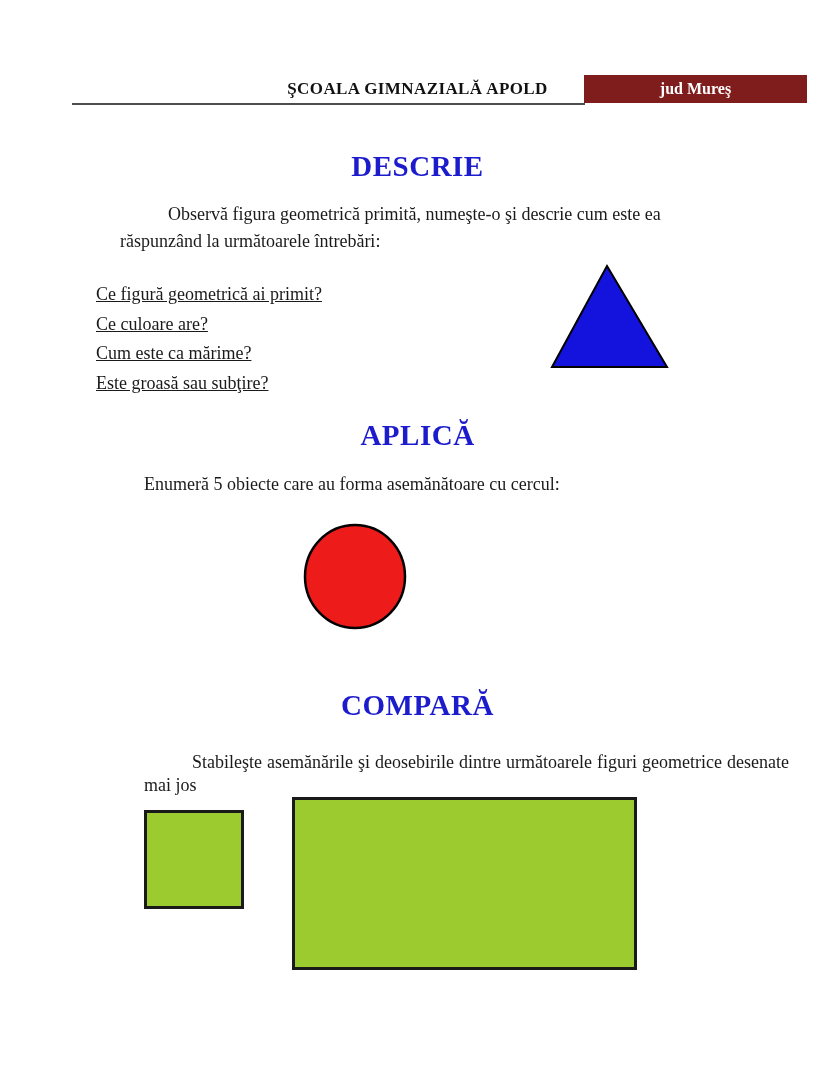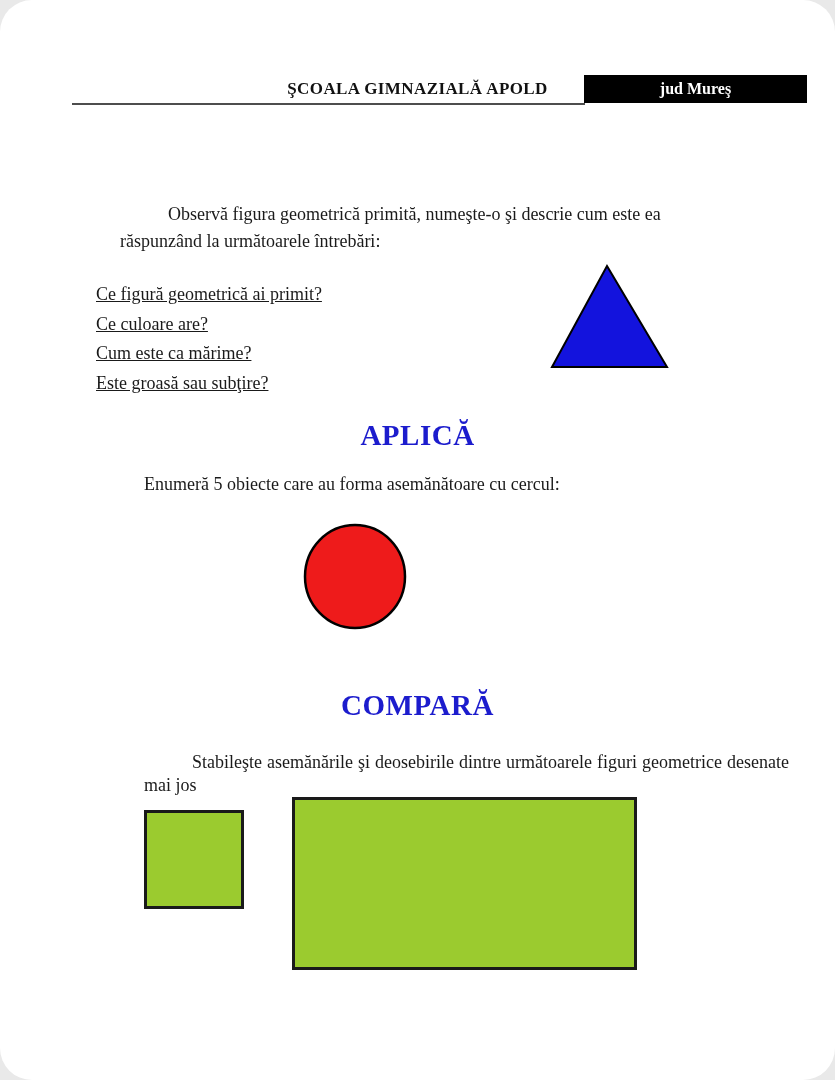--- a/index.html
+++ b/index.html
@@ -6,41 +6,40 @@
   html, body { background: #e9e9e9; }
   .page {
     position: relative;
     width: 835px;
     height: 1080px;
     background: #ffffff;
     font-family: "Liberation Serif", serif;
     color: #1a1a1a;
     overflow: hidden;
     margin: 0 auto;
-    border-radius: 32px;
   }
   .header-title {
     position: absolute;
     top: 79px; left: 0; width: 835px;
     text-align: center;
     font-size: 17px; font-weight: bold;
     letter-spacing: 0.4px;
     color: #111;
   }
   .header-rule {
     position: absolute;
     top: 103px; left: 72px;
     width: 513px; height: 2px;
     background: #4d4d4d;
   }
   .header-box {
     position: absolute;
     top: 75px; left: 584px;
     width: 223px; height: 28px;
-    background: #000000;
+    background: #7f1d1d;
     color: #ffffff;
     font-size: 16px; font-weight: bold;
     text-align: center;
     line-height: 28px;
   }
   .section-heading {
     position: absolute;
     left: 0; width: 835px;
     text-align: center;
     font-size: 29px; font-weight: bold;
@@ -89,20 +88,21 @@
 </style>
 </head>
 <body>
 
 <div class="page">
 
   <div class="header-title">ŞCOALA GIMNAZIALĂ APOLD</div>
   <div class="header-rule"></div>
   <div class="header-box">jud Mureş</div>
 
+  <div class="section-heading heading-descrie">DESCRIE</div>
 
   <p class="body-par par-observa">Observă figura geometrică primită, numeşte-o şi descrie cum este ea răspunzând la următoarele întrebări:</p>
 
   <ul class="questions">
     <li>Ce figură geometrică ai primit?</li>
     <li>Ce culoare are?</li>
     <li>Cum este ca mărime?</li>
     <li>Este groasă sau subţire?</li>
   </ul>
 

